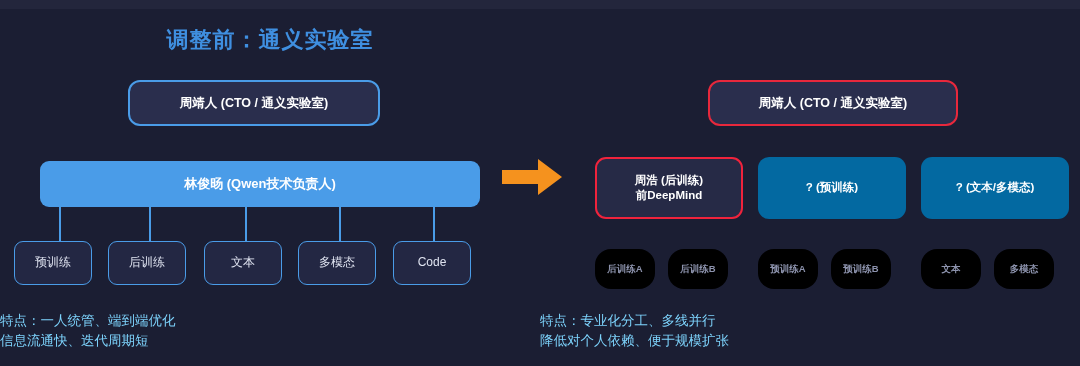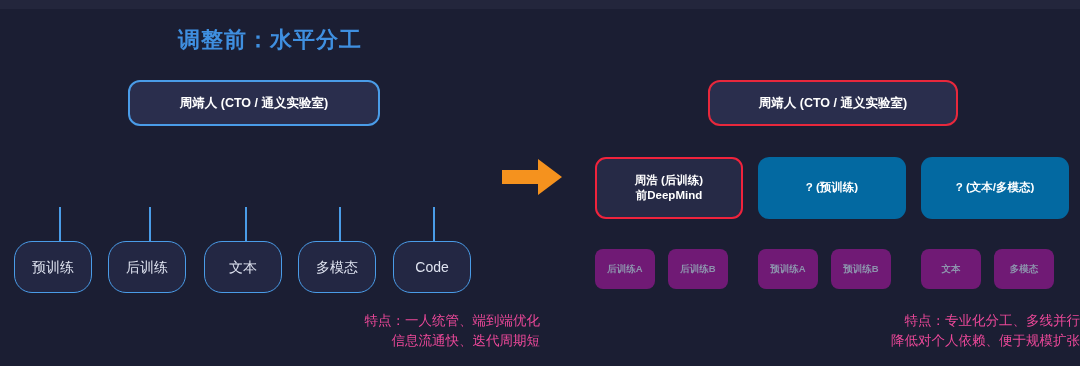--- a/index.html
+++ b/index.html
@@ -84,25 +84,25 @@
     left: 40px; top: 152px;
     width: 440px; height: 46px;
     background: #4a9ce8;
     border-radius: 9px;
     font-size: 13px;
     font-weight: 700;
     color: #ffffff;
   }
   .leafbox {
     top: 232px;
-    width: 78px; height: 52px;
+    width: 78px; height: 44px;
     background: #232743;
     border: 1.6px solid #4a9ce8;
-    border-radius: 18px;
-    font-size: 14px;
+    border-radius: 9px;
+    font-size: 12px;
     font-weight: 500;
     color: #dfe3f0;
   }
   .connector {
     position: absolute;
     width: 1.6px;
     background: #4a9ce8;
     top: 198px;
     height: 34px;
   }
@@ -126,52 +126,53 @@
   }
   .rcard.hi {
     background: #262a46;
     border: 2.4px solid #f0233c;
   }
   .rcard .l1, .rcard .l2 { display: block; }
 
   .gbox {
     top: 240px;
     width: 60px; height: 40px;
-    background: #701a75;
-    border-radius: 8px;
+    background: #000000;
+    border-radius: 16px;
     font-size: 9.5px;
     font-weight: 600;
     color: #8d93ad;
   }
 
   .caption {
     position: absolute;
     top: 302px;
     width: 100%;
-    text-align: right;
+    text-align: left;
     font-size: 13.5px;
     line-height: 1.45;
-    color: #ec4899;
+    color: #7dd3fc;
     font-family: "DejaVu Serif", "Liberation Serif", serif;
   }
   .caption span { display: block; }
 </style>
 </head>
 <body>
 
 <div id="stage">
 
   <div class="topstrip"></div>
 
   <div class="panel panel-left">
 
-    <div class="ptitle blue">调整前：水平分工</div>
+    <div class="ptitle blue">调整前：通义实验室</div>
 
     <div class="box box-head-blue">周靖人 (CTO / 通义实验室)</div>
 
+    <div class="box bar-blue">林俊旸 (Qwen技术负责人)</div>
 
     <div class="connector" style="left:59px"></div>
     <div class="connector" style="left:149px"></div>
     <div class="connector" style="left:245px"></div>
     <div class="connector" style="left:339px"></div>
     <div class="connector" style="left:433px"></div>
 
     <div class="box leafbox" style="left:14px">预训练</div>
     <div class="box leafbox" style="left:108px">后训练</div>
     <div class="box leafbox" style="left:204px">文本</div>

